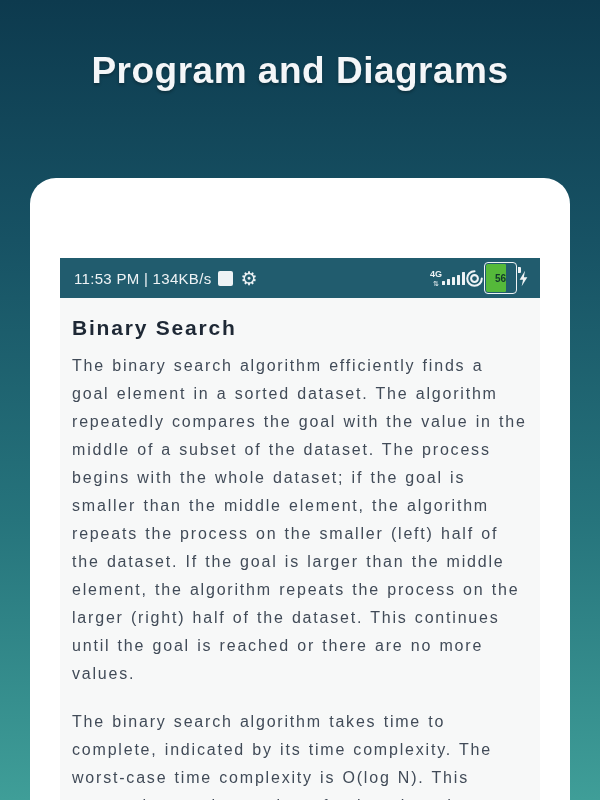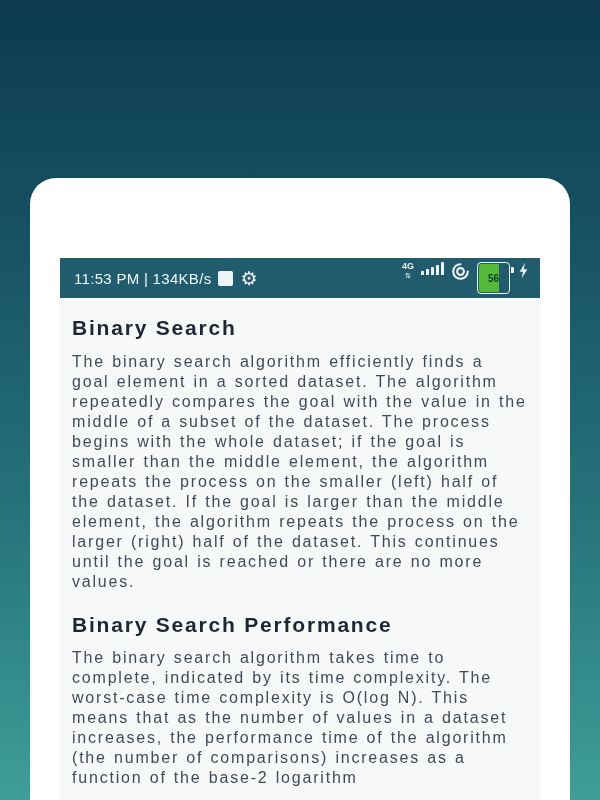--- a/index.html
+++ b/index.html
@@ -35,21 +35,21 @@
   
   .statusbar {
     height: 40px; background: #215c6e; color: #eef3f5;
     display: flex; align-items: center; justify-content: space-between;
     padding: 0 10px 0 14px; font-size: 15px;
   }
   .sb-left { display: flex; align-items: center; gap: 7px; }
   .sb-left .time { letter-spacing: 0.3px; }
   .sq { width: 15px; height: 15px; background: #eef3f5; border-radius: 2px; display: inline-block; }
   .gear { font-size: 19px; line-height: 15px; color: #eef3f5; }
-  .sb-right { display: flex; gap: 7px; }
+  .sb-right { display: flex; align-items: center; }
   .net { display: flex; flex-direction: column; align-items: center; line-height: 1; }
   .net-4g { font-size: 9px; font-weight: bold; }
   .net-arrows { font-size: 7px; margin-top: 1px; }
   .bars { display: flex; align-items: flex-end; gap: 2px; height: 13px; }
   .bars span { width: 3px; background: #eef3f5; border-radius: 0.5px; display: inline-block; }
   .bars span:nth-child(1){height:4px}.bars span:nth-child(2){height:6px}
   .bars span:nth-child(3){height:8px}.bars span:nth-child(4){height:10px}
   .bars span:nth-child(5){height:13px}
   .battery {
     position: relative; width: 33px; height: 32px;
@@ -71,29 +71,30 @@
     background: #f7f8f8; height: 502px; overflow: hidden;
     padding: 16px 12px 0; color: #414b58;
   }
   .content h3 {
     font-size: 21px; font-weight: bold; color: #1e2835;
     letter-spacing: 1.8px; line-height: 28px; margin: 0 0 10px;
   }
   .content h3.second { line-height: 26px; }
   .content p {
     font-size: 16px; letter-spacing: 1.8px; word-spacing: 1px;
-    line-height: 20px; margin: 0 0 20px;
+    line-height: 28px; margin: 0 0 20px;
   }
 </style>
 </head>
 <body>
 
 <div>
 
   <div class="hero">
+    <div class="hero-title">Program and Diagrams</div>
   </div>
 
   <div class="card">
     <div class="phone">
 
       <div class="statusbar">
         <div class="sb-left">
           <span class="time">11:53 PM | 134KB/s</span>
           <span class="sq"></span>
           <span class="gear">⚙</span>
@@ -124,21 +125,20 @@
           </svg>
         </div>
       </div>
 
       <div class="content">
         <section>
           <h3>Binary Search</h3>
           <p>The binary search algorithm efficiently finds a goal element in a sorted dataset. The algorithm repeatedly compares the goal with the value in the middle of a subset of the dataset. The process begins with the whole dataset; if the goal is smaller than the middle element, the algorithm repeats the process on the smaller (left) half of the dataset. If the goal is larger than the middle element, the algorithm repeats the process on the larger (right) half of the dataset. This continues until the goal is reached or there are no more values.</p>
         </section>
         <section>
-          <h3 class="second">Binary Search Performance</h3>
           <p>The binary search algorithm takes time to complete, indicated by its time complexity. The worst-case time complexity is O(log N). This means that as the number of values in a dataset increases, the performance time of the algorithm (the number of comparisons) increases as a function of the base-2 logarithm</p>
         </section>
       </div>
 
     </div>
   </div>
 
 </div>
 
 </body></html>

